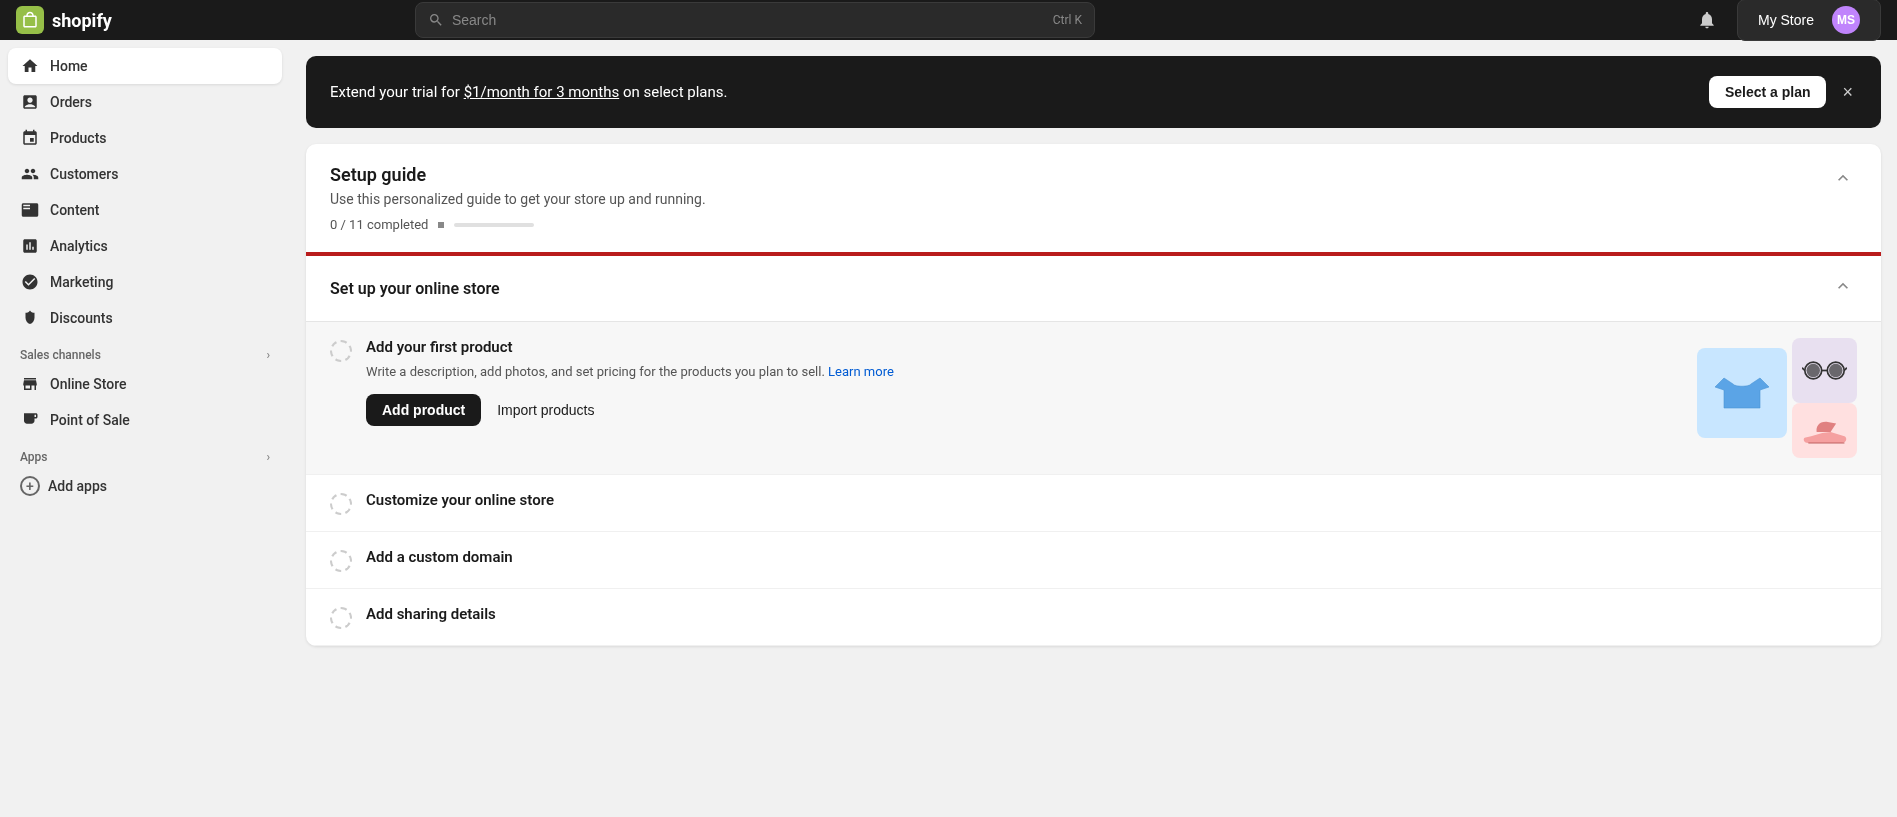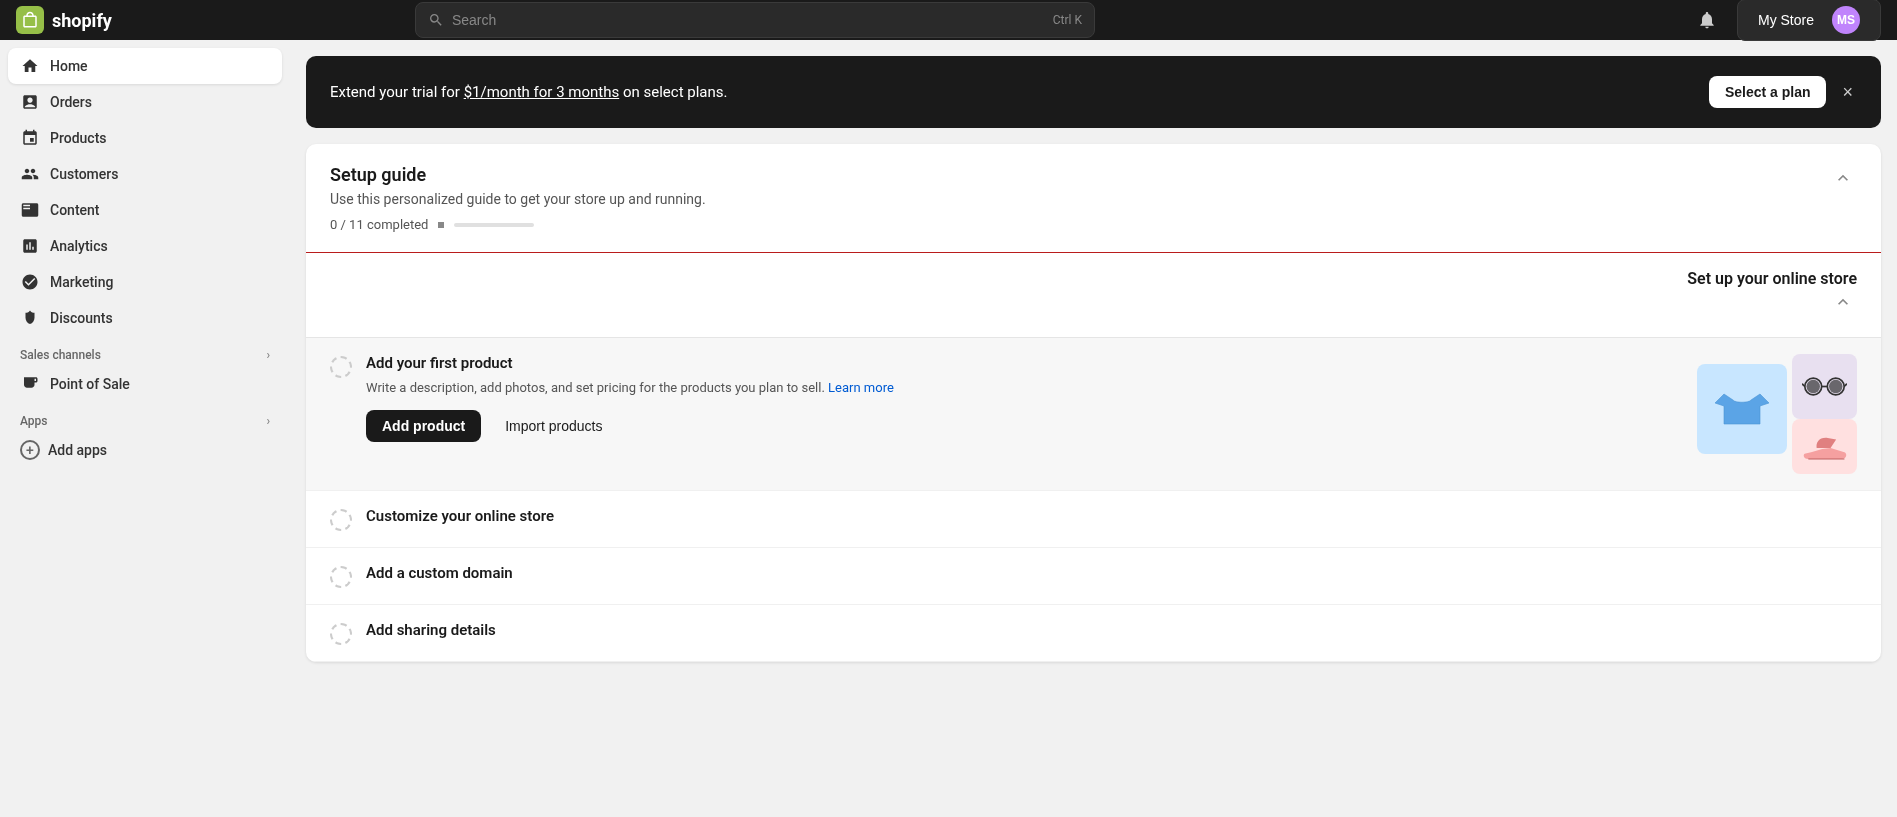--- a/index.html
+++ b/index.html
@@ -169,21 +169,21 @@
       background: #fff;
       border-radius: 10px;
       overflow: hidden;
       box-shadow: 0 1px 3px rgba(0,0,0,0.1);
     }
     .setup-card-header {
       padding: 20px 24px;
       display: flex;
       align-items: flex-start;
       justify-content: space-between;
-      border-bottom: 1px solid #b91c1c;
+      border-bottom: 4px solid #b91c1c;
     }
     .setup-title {
       font-size: 18px;
       font-weight: 600;
       color: #1a1a1a;
       margin-bottom: 6px;
     }
     .setup-subtitle {
       font-size: 14px;
       color: #555;
@@ -209,24 +209,23 @@
       border-radius: 2px;
     }
     .chevron-up-btn {
       background: none; border: none; cursor: pointer; color: #888; font-size: 18px; padding: 4px;
     }
 
     
     .section-header {
       padding: 16px 24px;
       display: flex;
-      align-items: flex-end;
+      align-items: center;
       justify-content: space-between;
       border-bottom: 1px solid #e5e5e5;
-      flex-direction: column;
     }
     .section-title {
       font-size: 16px;
       font-weight: 600;
       color: #1a1a1a;
     }
 
     
     .task-item {
       padding: 16px 24px;
@@ -248,21 +247,21 @@
       color: #1a1a1a;
       margin-bottom: 6px;
     }
     .task-desc {
       font-size: 13px;
       color: #555;
       line-height: 1.5;
       margin-bottom: 12px;
     }
     .task-desc a { color: #005bd3; text-decoration: none; }
-    .task-actions { display: flex; align-items: center; gap: 20px; }
+    .task-actions { display: flex; align-items: center; gap: 12px; }
     .btn-primary {
       background: #1a1a1a;
       color: #fff;
       border: none;
       border-radius: 8px;
       padding: 8px 16px;
       font-size: 14px;
       font-weight: 600;
       cursor: pointer;
     }
@@ -425,20 +424,28 @@
           </svg>
       </div>
       <span>Discounts</span>
     </div>
 
     <div class="sidebar-section-label">
       <span>Sales channels</span>
       <span class="chevron">›</span>
     </div>
 
+    <div class="sidebar-item">
+      <div class="sidebar-icon">
+        <svg width="18" height="18" viewBox="0 0 24 24" fill="currentColor">
+            <path d="M20 4H4v2h16V4zm1 10v-2l-1-5H4l-1 5v2h1v6h10v-6h4v6h2v-6h1zm-9 4H6v-4h6v4z"></path>
+          </svg>
+      </div>
+      <span>Online Store</span>
+    </div>
 
     <div class="sidebar-item">
       <div class="sidebar-icon">
         <svg width="18" height="18" viewBox="0 0 24 24" fill="currentColor">
             <path d="M20 3H4v10c0 2.21 1.79 4 4 4h6c2.21 0 4-1.79 4-4v-3h2c1.11 0 2-.89 2-2V5c0-1.11-.89-2-2-2zm0 5h-2V5h2v3z"></path>
           </svg>
       </div>
       <span>Point of Sale</span>
     </div>
 

